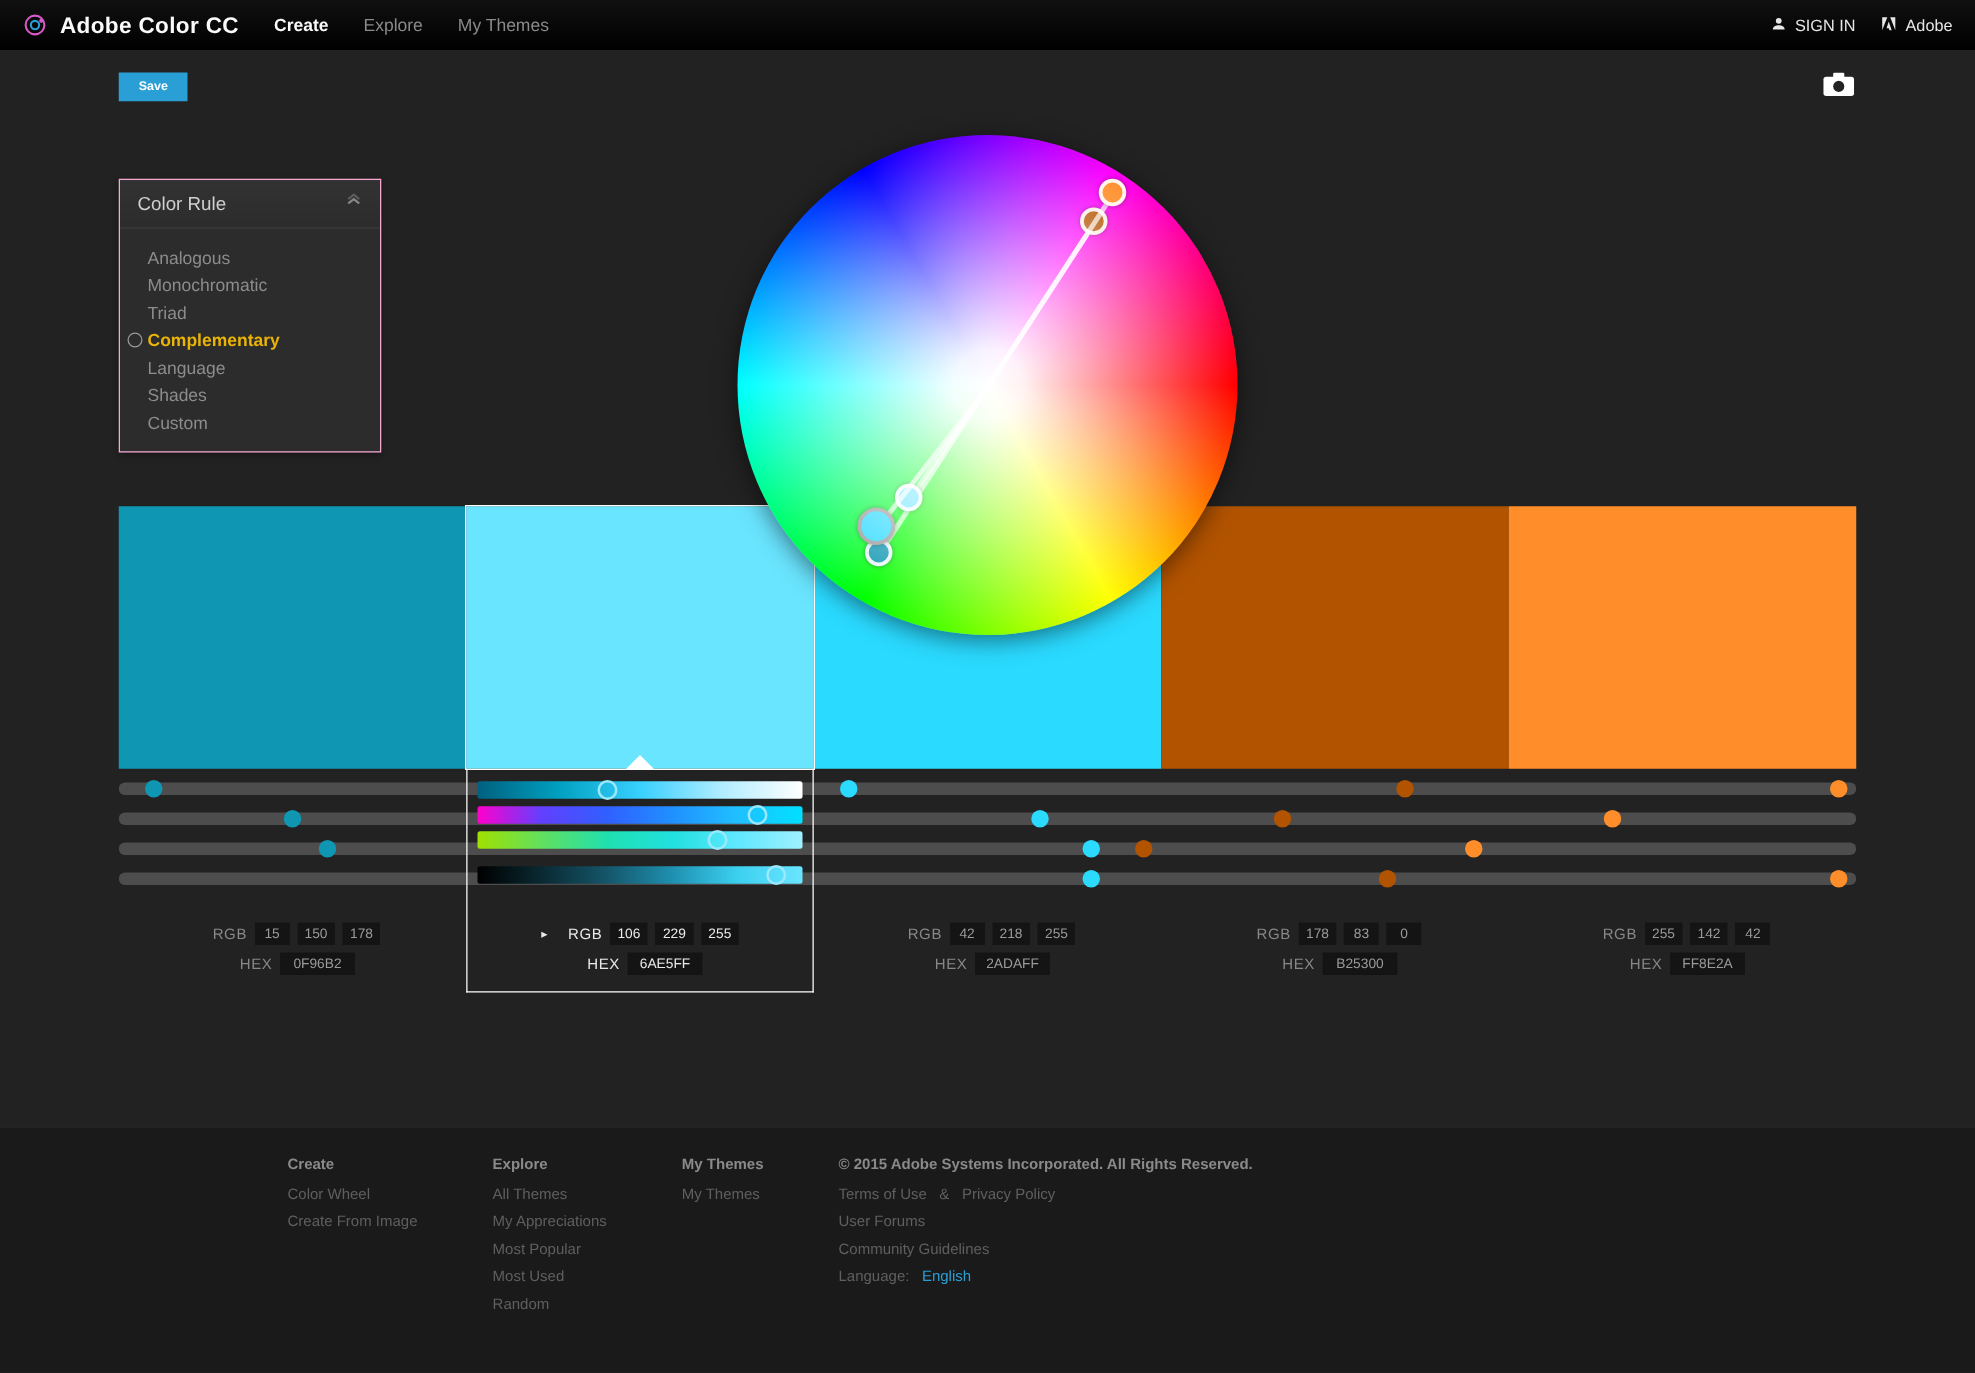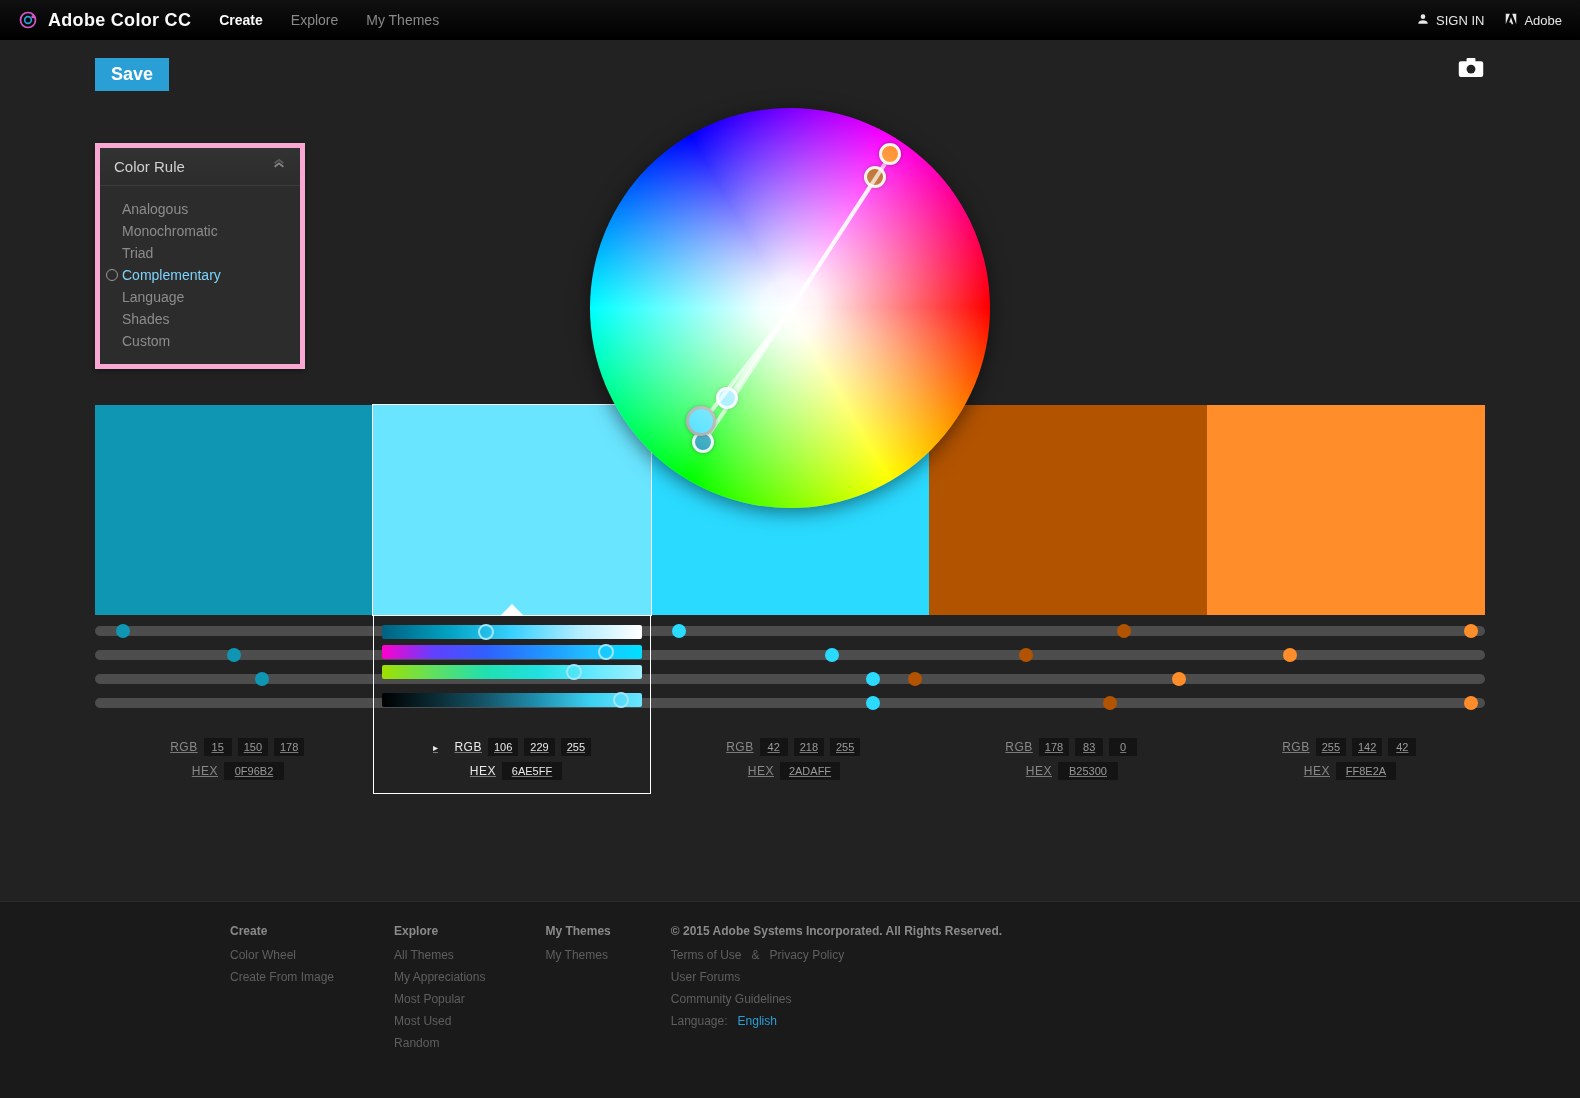--- a/index.html
+++ b/index.html
@@ -15,31 +15,31 @@
 .main-nav span { font-size:14px; color:#8a8a8a; cursor:pointer; }
 .main-nav span.active { color:#fafafa; font-weight:600; }
 .header-right { display:flex; align-items:flex-start; gap:20px; }
 .signin { color:#e6e6e6; font-size:13px; display:flex; align-items:center; gap:6px; }
 .signin svg,.adobe-link svg { width:14px; height:14px; }
 .adobe-link { color:#e6e6e6; font-size:13px; display:flex; align-items:center; gap:6px; }
 
 
 .workspace { position:relative; padding:0 95px; }
 .top-row { display:flex; justify-content:space-between; align-items:flex-start; margin-top:18px; }
-.save-btn { background:#2a9fd6; color:#fff; border:none; padding:6px 16px; font-size:18px; cursor:pointer; font-weight:600; }
+.save-btn { background:#2a9fd6; color:#fff; border:none; padding:6px 16px; font-size:10px; cursor:pointer; font-weight:600; }
 .camera-btn { width:28px; height:20px; color:#fff; cursor:pointer; }
 .camera-btn svg{width:100%;height:100%;}
 
-.rule-panel { position:absolute; left:95px; top:85px; width:210px; background:#2c2c2c; border:5px solid #f9a8d4; box-shadow:0 2px 6px rgba(0,0,0,.4); z-index:5; }
+.rule-panel { position:absolute; left:95px; top:85px; width:210px; background:#2c2c2c; border:1px solid #f9a8d4; box-shadow:0 2px 6px rgba(0,0,0,.4); z-index:5; }
 .rule-header { display:flex; justify-content:space-between; align-items:center; padding:10px 14px; background:linear-gradient(#323232,#2c2c2c); border-bottom:1px solid #3a3a3a; }
 .rule-header span { color:#d0d0d0; font-size:15px; }
 .rule-collapse svg{width:14px;height:14px;}
 .rule-list { padding:12px 0; }
 .rule-item { display:flex; align-items:center; gap:8px; padding:3px 14px 3px 22px; color:#8c8c8c; font-size:14px; cursor:pointer; position:relative; }
-.rule-item.selected { color:#7dd3fc; font-weight:400; }
+.rule-item.selected { color:#eab308; font-weight:700; }
 .rule-item.selected::before { content:""; position:absolute; left:6px; width:10px; height:10px; border:1px solid #9a9a9a; border-radius:50%; top:50%; transform:translateY(-50%); }
 
 
 .wheel-wrap { position:absolute; left:50%; top:50px; transform:translateX(-50%); width:400px; height:400px; z-index:4; }
 .wheel { width:100%; height:100%; border-radius:50%; background:conic-gradient(from 90deg,
   #ff0000, #ff7f00, #ffff00, #7fff00, #00ff00, #00ff7f, #00ffff, #007fff, #0000ff, #7f00ff, #ff00ff, #ff007f, #ff0000);
   position:relative; box-shadow:0 4px 20px rgba(0,0,0,.5); }
 .wheel::after { content:""; position:absolute; inset:0; border-radius:50%; background:radial-gradient(circle at center, #ffffff 0%, rgba(255,255,255,.95) 10%, rgba(255,255,255,0) 70%); }
 .wheel-line { position:absolute; left:50%; top:50%; height:4px; background:rgba(255,255,255,.7); transform-origin:0 50%; border-radius:2px; }
 .wheel-handle { position:absolute; width:22px; height:22px; border-radius:50%; border:3px solid rgba(255,255,255,.9); transform:translate(-50%,-50%); box-shadow:0 0 4px rgba(0,0,0,.4); }
@@ -60,21 +60,21 @@
 .grad-slider { height:14px; margin:0 8px 6px; position:relative; border-radius:2px; }
 .grad-slider .ring{position:absolute; top:50%; transform:translate(-50%,-50%); width:16px; height:16px; border:2px solid #9be8ff; border-radius:50%;}
 .grad1{ background:linear-gradient(90deg,#006080,#00a0c0,#38d0ff,#b0ecff,#fff); }
 .grad2{ background:linear-gradient(90deg,#ff00cc,#6040ff,#3060ff,#2090ff,#20c0ff,#00e0ff); }
 .grad3{ background:linear-gradient(90deg,#a0e000,#60e060,#20e0b0,#20e0e0,#60e8ff,#a0f0ff); }
 .grad4{ background:linear-gradient(90deg,#000,#0a2a33,#15566a,#1f90b0,#3cd0f0,#6AE5FF); margin-top:14px;}
 
 
 .values-row { position:absolute; top:674px; left:95px; right:95px; display:flex; }
 .value-cell { flex:1; padding:6px 0 10px; font-size:12px; color:#7a7a7a; }
-.value-cell .line { display:flex; align-items:center; justify-content:center; gap:6px; margin-bottom:6px;text-decoration:underline; }
+.value-cell .line { display:flex; align-items:center; justify-content:center; gap:6px; margin-bottom:6px; }
 .vlabel { width:34px; text-align:right; color:#888; letter-spacing:.5px;}
 .vbox { background:#141414; padding:3px 6px; min-width:28px; text-align:center; color:#9a9a9a; font-size:11px;}
 .value-cell.active .vlabel{color:#eaeaea;}
 .value-cell.active .vbox{color:#eaeaea;}
 .value-cell.active .rgb-line::before{content:"▸"; color:#eaeaea; margin-right:4px; font-size:10px;}
 .value-cell.active { background:rgba(255,255,255,0); }
 
 
 .footer { position:absolute; bottom:0; left:0; right:0; background:#1a1a1a; padding:22px 0 40px; border-top:1px solid #2a2a2a;}
 .footer-inner { width:1120px; margin:0 auto; display:flex; gap:60px; font-size:12px; color:#6f6f6f;}

